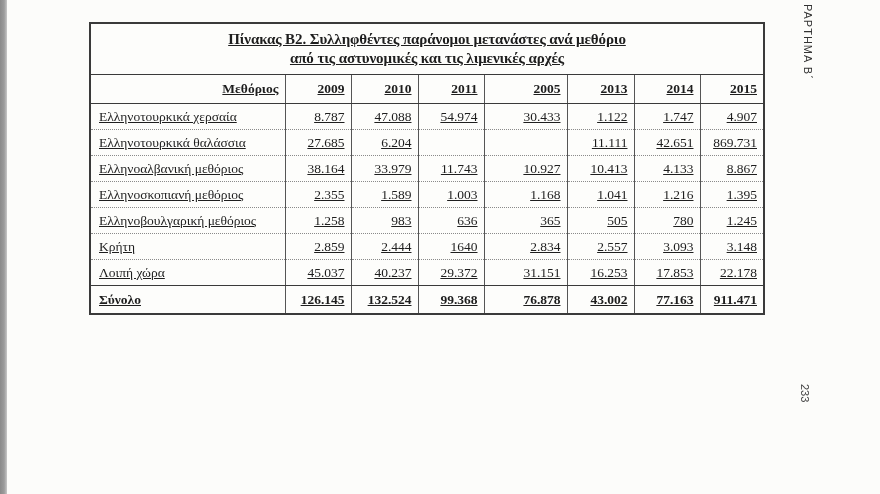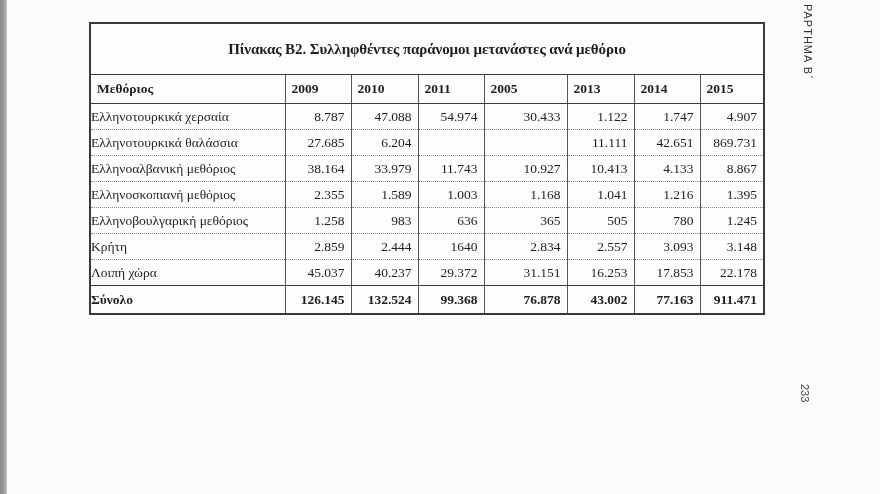--- a/index.html
+++ b/index.html
@@ -25,20 +25,21 @@
       background: linear-gradient(to right, #8a8a8a 0%, #9c9c9c 60%, #c8c8c8 100%);
     }
     .table-wrap {
       position: absolute;
       left: 89px;
       top: 22px;
       width: 676px;
       border: 2px solid #3a3a3a;
       box-sizing: border-box;
       background: #fdfdfb;
+      text-decoration: underline;
     }
     .title-band {
       height: 50px;
       border-bottom: 1.5px solid #3a3a3a;
       display: flex;
       flex-direction: column;
       align-items: center;
       justify-content: center;
       font-weight: bold;
       font-size: 15px;
@@ -63,30 +64,30 @@
       border-left: 1.3px solid #555;
       height: 25px;
       padding: 0 6px;
       white-space: nowrap;
       overflow: hidden;
     }
     th:first-child, td:first-child { border-left: none; }
     thead th {
       font-weight: bold;
       height: 28px;
-      text-align: left;
+      text-align: right;
       border-bottom: 1.5px solid #3a3a3a;
     }
     tbody td {
       border-bottom: 1px dotted #8a8a8a;
       text-align: right;
     }
     tbody td.label {
       text-align: left;
-      padding-left: 0;
+      padding-left: 8px;
     }
     tbody tr.last-data td { border-bottom: 1.5px solid #3a3a3a; margin-top: 17px; }
     tr.total td {
       font-weight: bold;
       border-bottom: none;
       height: 27px;
       margin-top: 39px;
     }
     .source {
       position: absolute;
@@ -119,20 +120,21 @@
   </style>
 </head>
 <body>
 
 <div class="page">
   <div class="left-edge"></div>
 
   <div class="table-wrap">
     <div class="title-band">
       <div>Πίνακας Β2. Συλληφθέντες παράνομοι μετανάστες ανά μεθόριο</div>
+      <div>από τις αστυνομικές και τις λιμενικές αρχές</div>
     </div>
     <table>
       <colgroup>
         <col class="c0">
           <col class="c1">
           <col class="c2">
           <col class="c3">
         <col class="c4">
           <col class="c5">
           <col class="c6">

